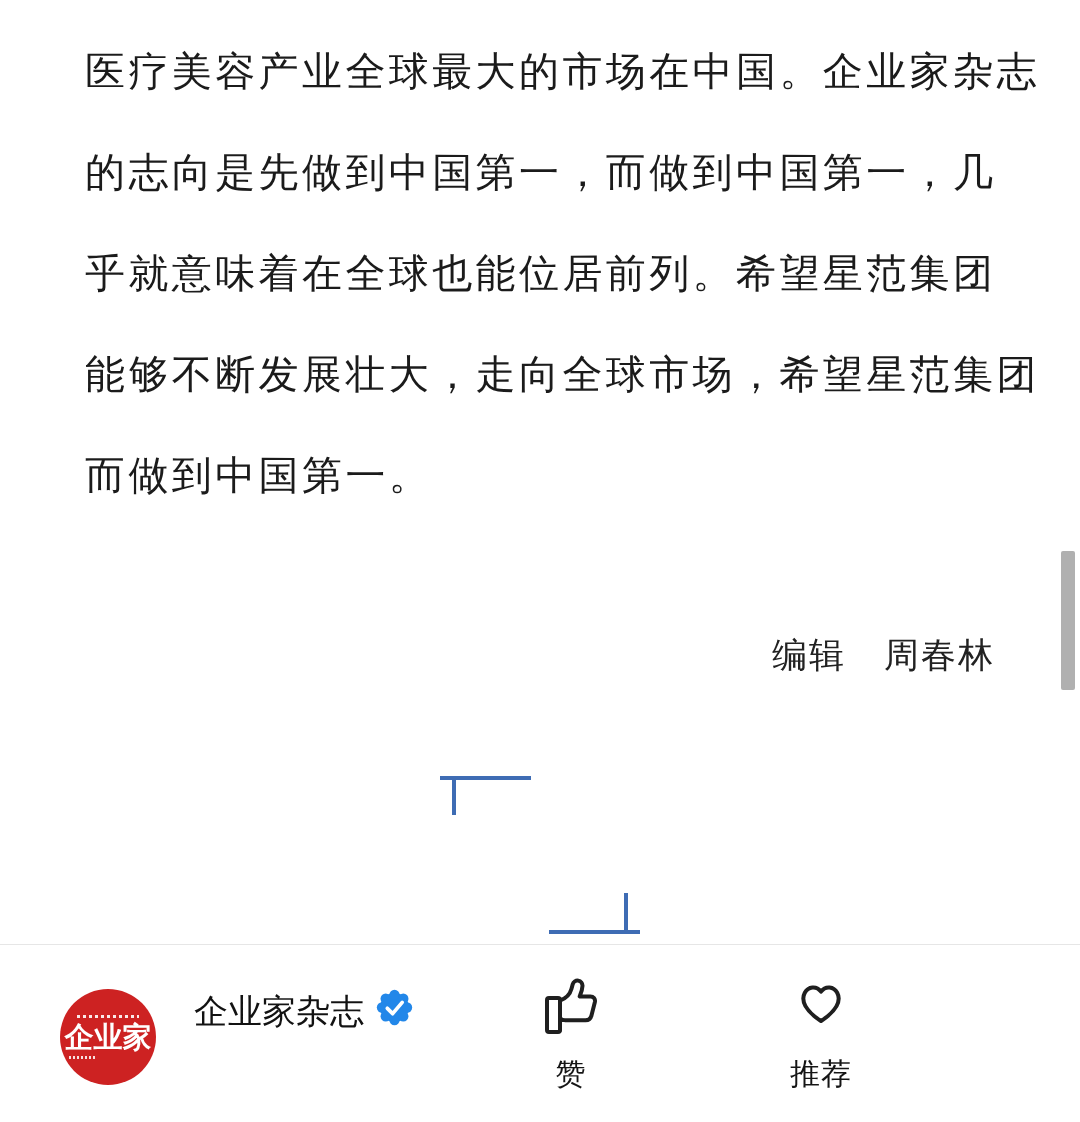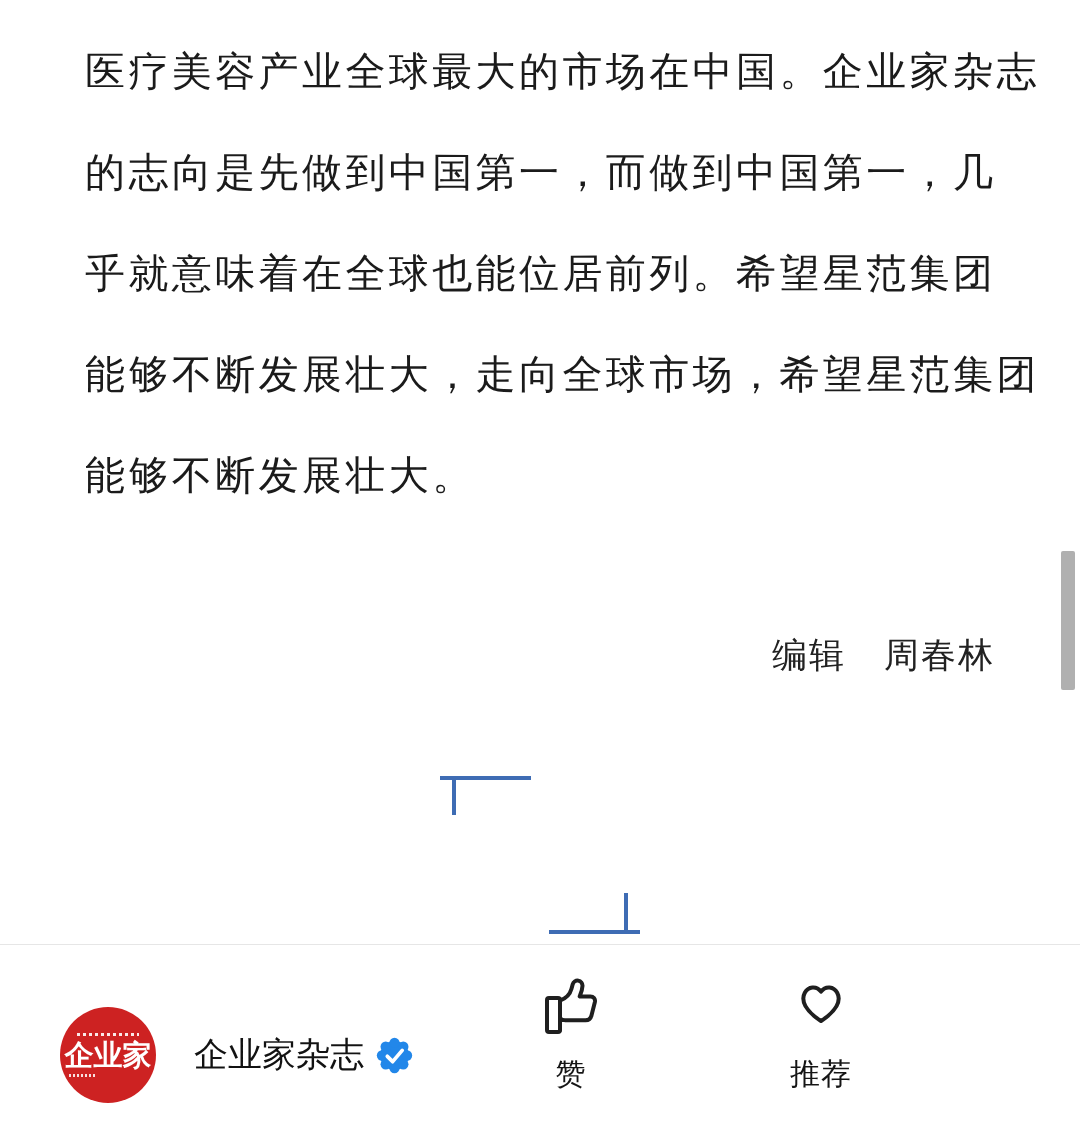--- a/index.html
+++ b/index.html
@@ -41,21 +41,21 @@
   
   .scrollbar{
     position:absolute;left:1061px;top:551px;width:14px;height:139px;
     background:var(--scrollbar-gray);border-radius:2px;
   }
   
   .footer{
     position:absolute;left:0;top:944px;width:1080px;height:178px;
     background:var(--page-bg);border-top:1px solid var(--divider-gray);
   }
-  .account{position:absolute;left:60px;top:62px;display:flex;align-items:center;cursor:pointer}
+  .account{position:absolute;left:60px;top:44px;display:flex;cursor:pointer}
   .avatar{
     width:96px;height:96px;border-radius:50%;background:var(--avatar-red);
     display:flex;flex-direction:column;align-items:center;justify-content:center;overflow:hidden;
   }
   .avatar-dots{width:62px;height:3px;margin-bottom:4px;
     background:repeating-linear-gradient(90deg,rgba(255,255,255,.9) 0 3px,transparent 3px 6px)}
   .avatar-text{
     color:#fff;font-size:29px;line-height:30px;font-weight:700;white-space:nowrap;
     font-family:"Liberation Serif","DejaVu Serif",serif;
   }
@@ -75,21 +75,21 @@
 </head>
 <body>
 
 <div class="page">
 
   <div class="para">
     <div class="line">医疗美容产业全球最大的市场在中国。企业家杂志</div>
     <div class="line">的志向是先做到中国第一，而做到中国第一，几</div>
     <div class="line">乎就意味着在全球也能位居前列。希望星范集团</div>
     <div class="line">能够不断发展壮大，走向全球市场，希望星范集团</div>
-    <div class="line">能够不断发展壮大。</div>
+    <div class="line">而做到中国第一。</div>
   </div>
 
   <div class="editor">
     <span>编辑</span><span class="gap"></span><span>周春林</span>
   </div>
 
   <div class="end-h-tl"></div>
   <div class="end-v-tl"></div>
   <div class="end-v-br"></div>
   <div class="end-h-br"></div>

